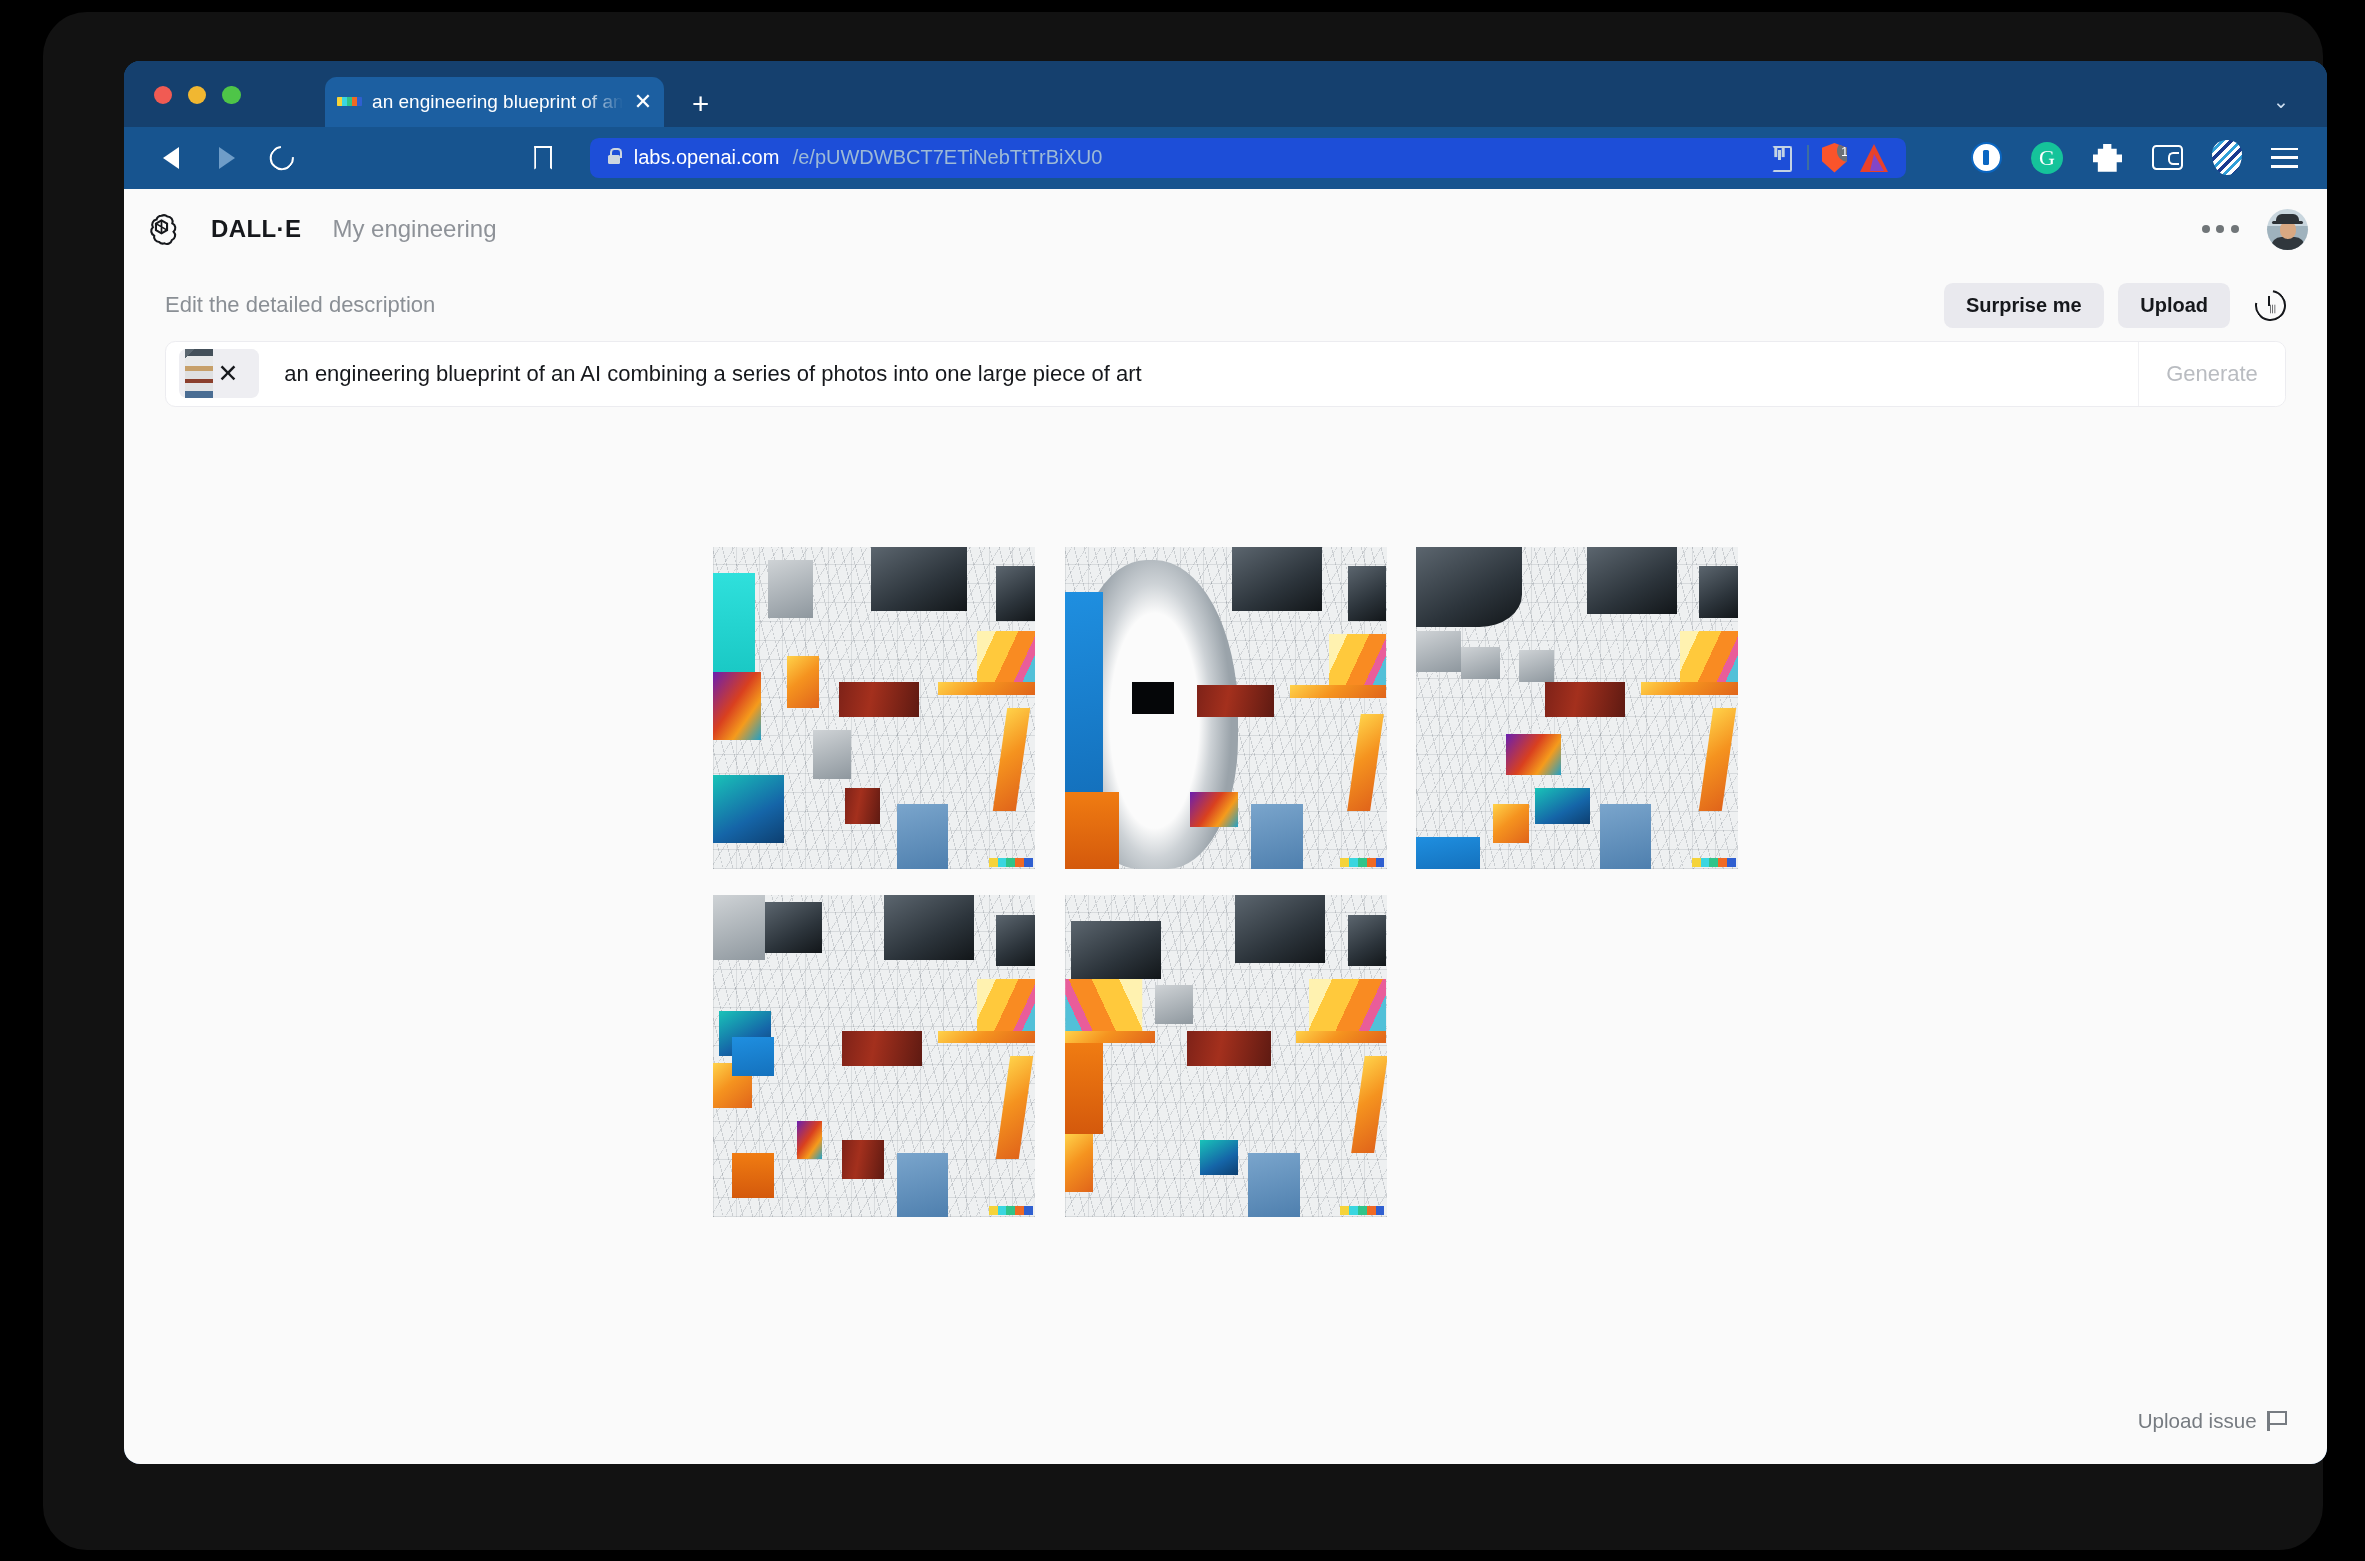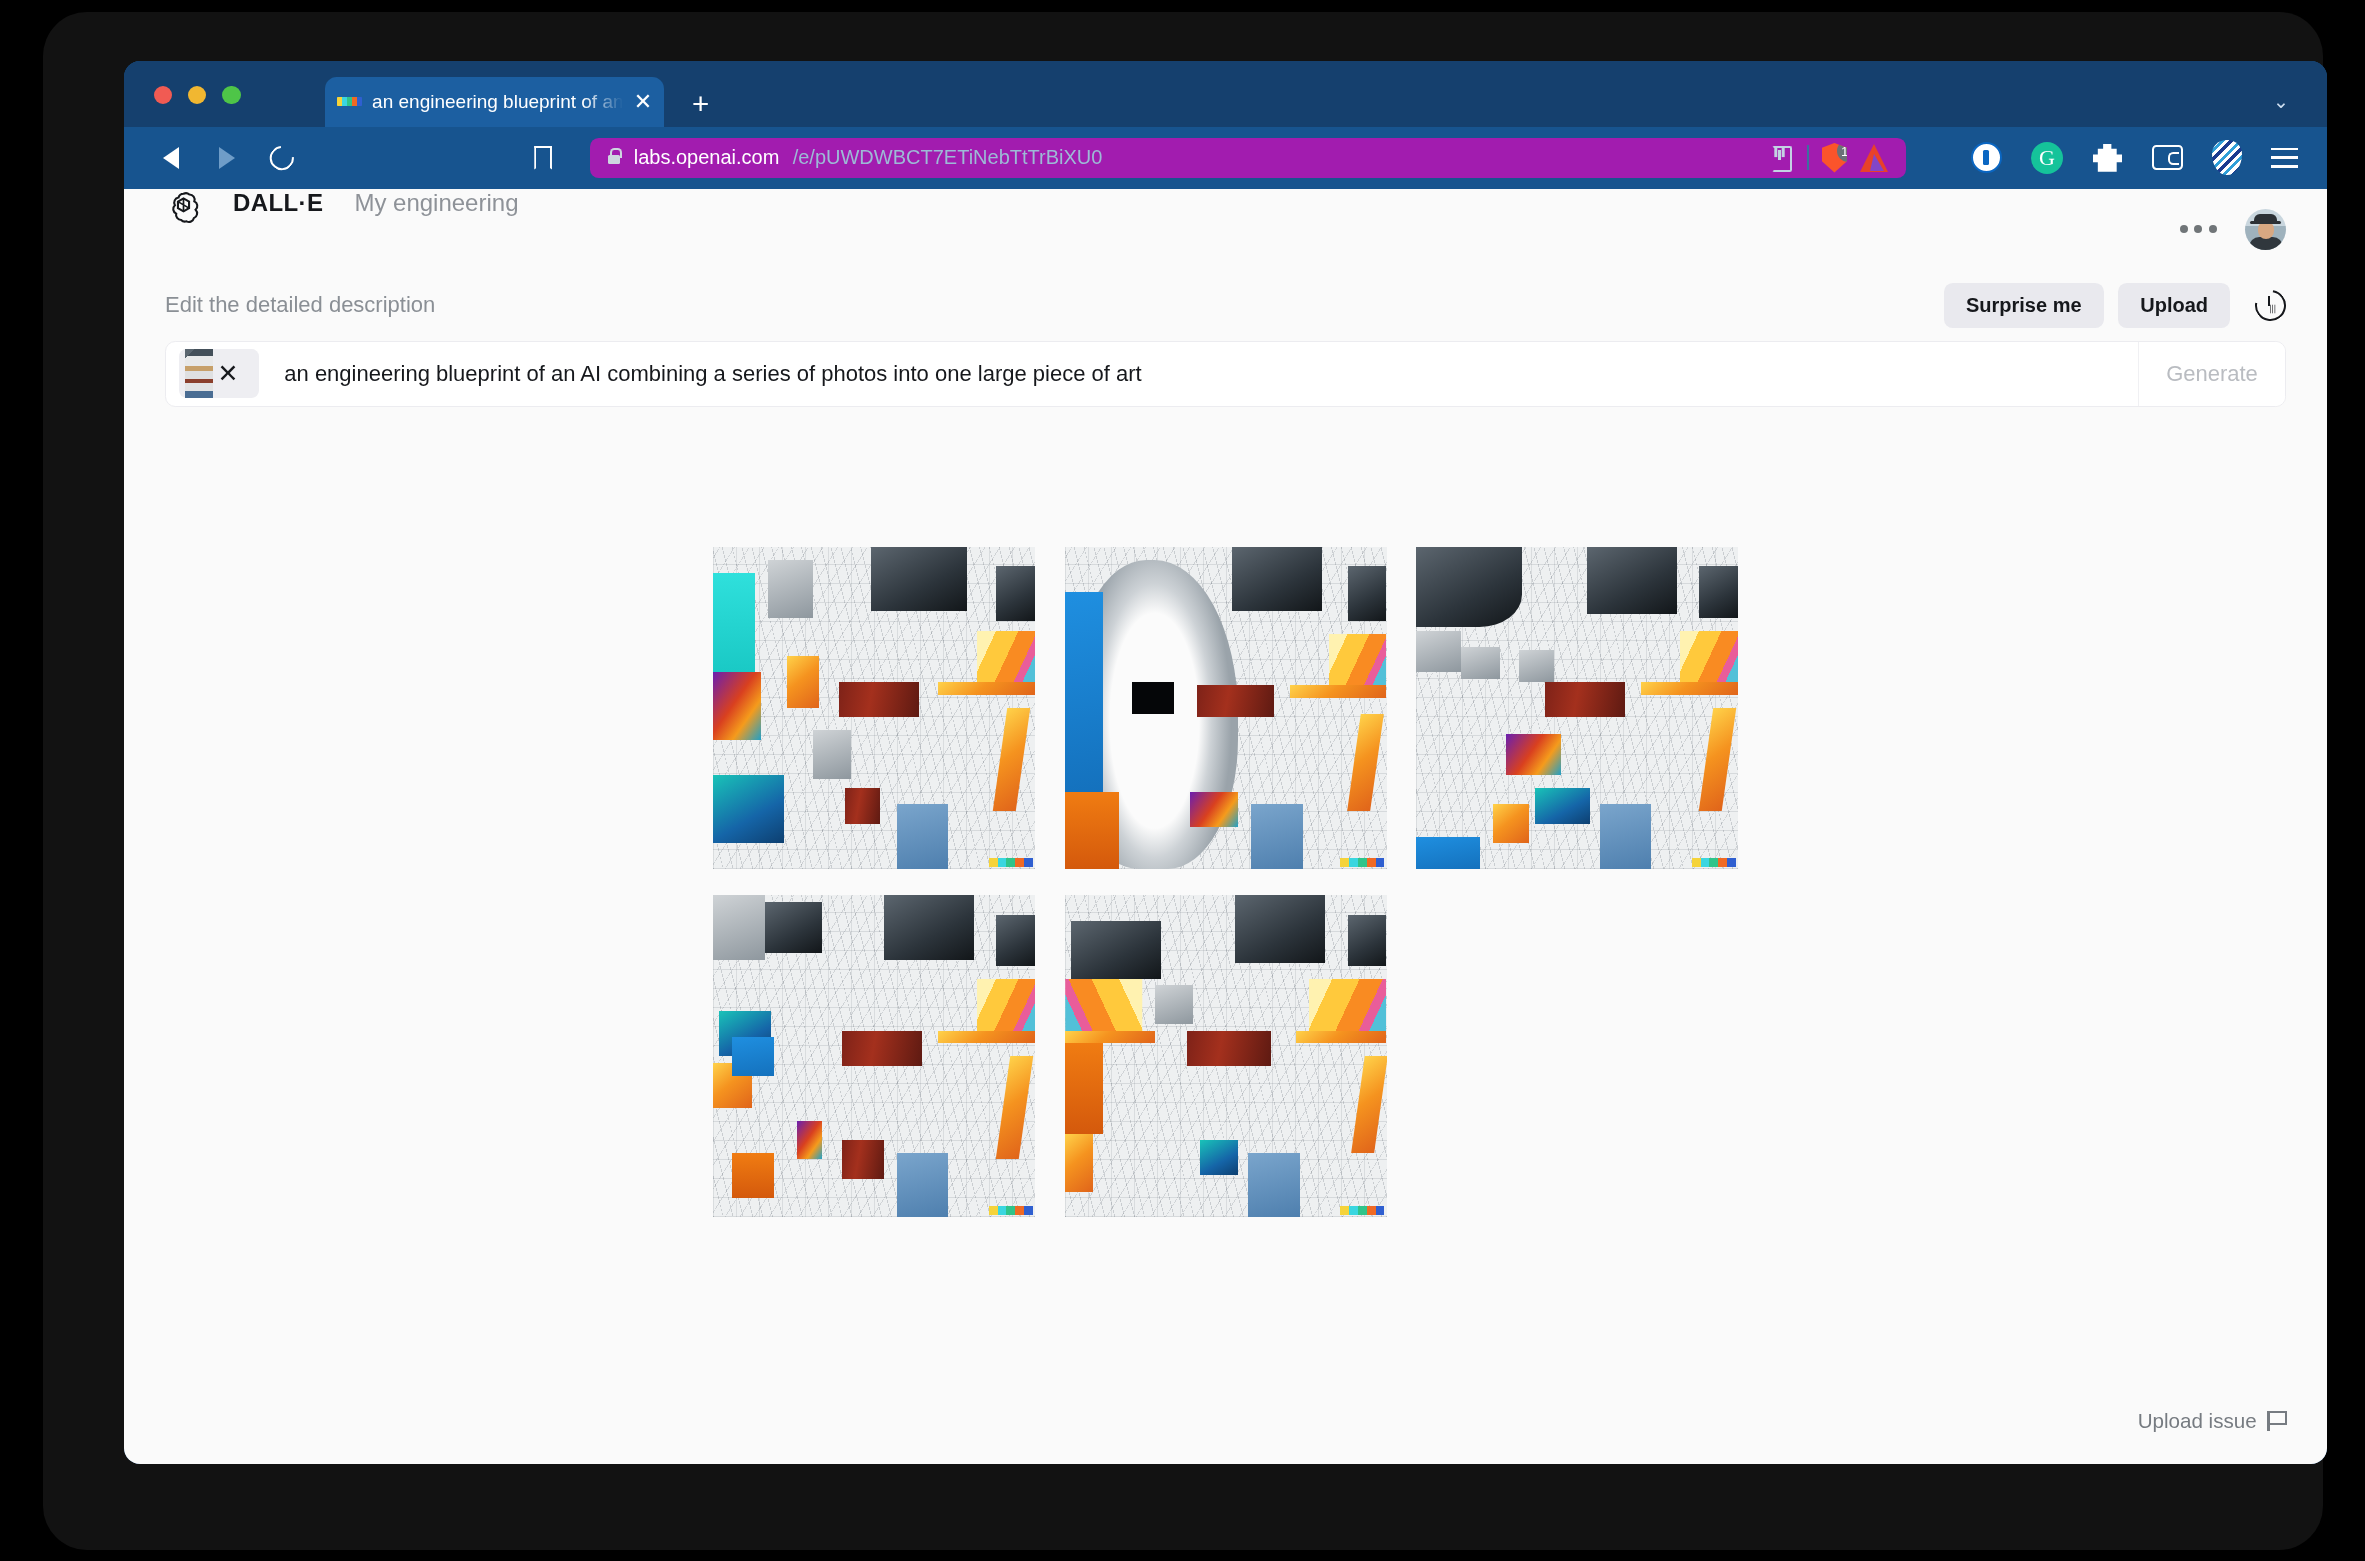--- a/index.html
+++ b/index.html
@@ -108,21 +108,21 @@
   .bookmark-ic {
     width: 17.7px; height: 23.6px;
     border: 2.9px solid #ffffff; border-bottom: none;
     margin-left: 214px;
     clip-path: polygon(0 0, 100% 0, 100% 100%, 50% 72%, 0 100%);
   }
   .urlbar {
     margin-left: 17.7px;
     flex: 1;
     height: 40px;
-    background: #a21caf;
+    background: #1d4ed8;
     border-radius: 8.8px;
     display: flex;
     align-items: center;
     padding: 0 17.7px;
     gap: 13.3px;
     max-width: 1401px;
   }
   .lock {
     width: 12.5px; height: 9.6px; background: #cdd6df; border-radius: 1.5px;
     position: relative; flex: 0 0 auto; margin-top: 3.7px;
@@ -206,21 +206,22 @@
     background: #fafafa;
     display: flex;
     flex-direction: column;
     position: relative;
     overflow: hidden;
   }
 
   .app-header {
     height: 81px;
     display: flex;
-    padding: 0 41px;
+    align-items: center;
+    padding: 0 19px;
     gap: 31px;
     flex: 0 0 auto;
   }
   .oai-logo { width: 37px; height: 37px; flex: 0 0 auto; }
   .brand { font-size: 24px; font-weight: bold; color: #16181c; letter-spacing: 0.4px; }
   .nav-link { font-size: 24px; color: #8e9298; }
   .header-right { margin-left: auto; display: flex; align-items: center; gap: 28px; }
   .ellipsis { display: flex; gap: 6.6px; }
   .ellipsis i { width: 8px; height: 8px; border-radius: 50%; background: #707578; display: block; }
   .avatar {

